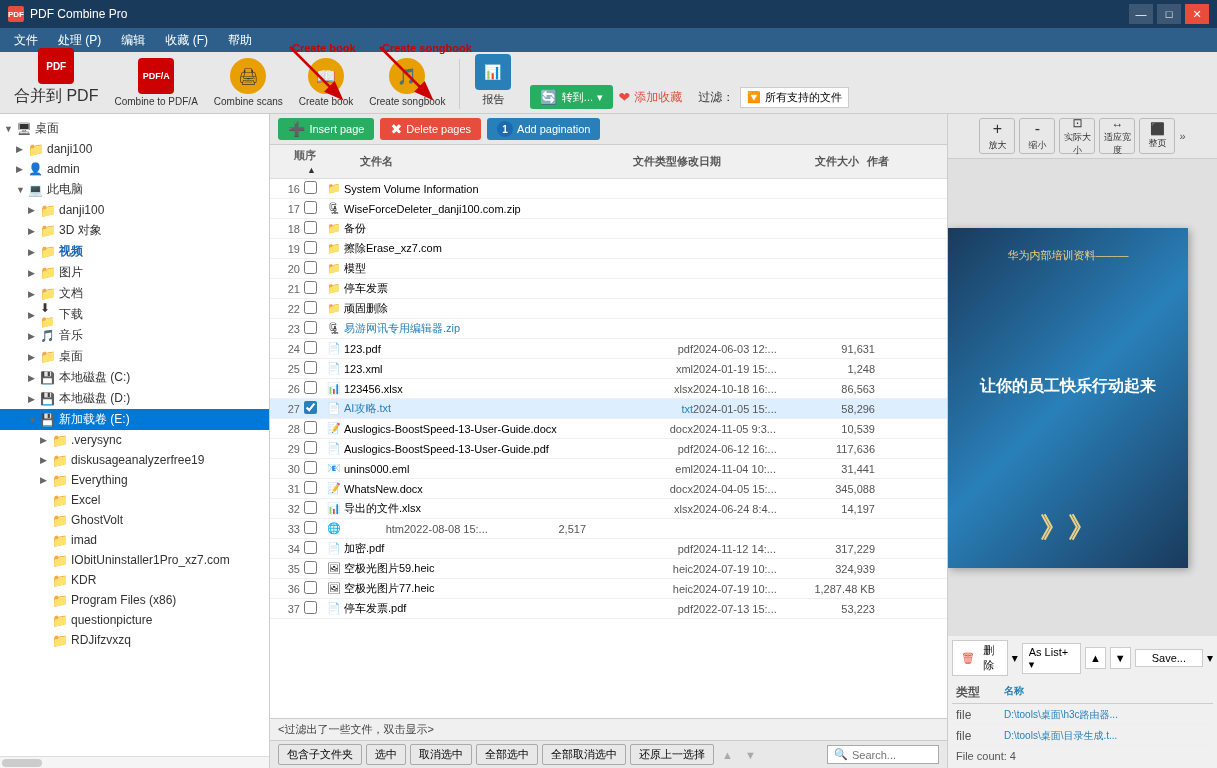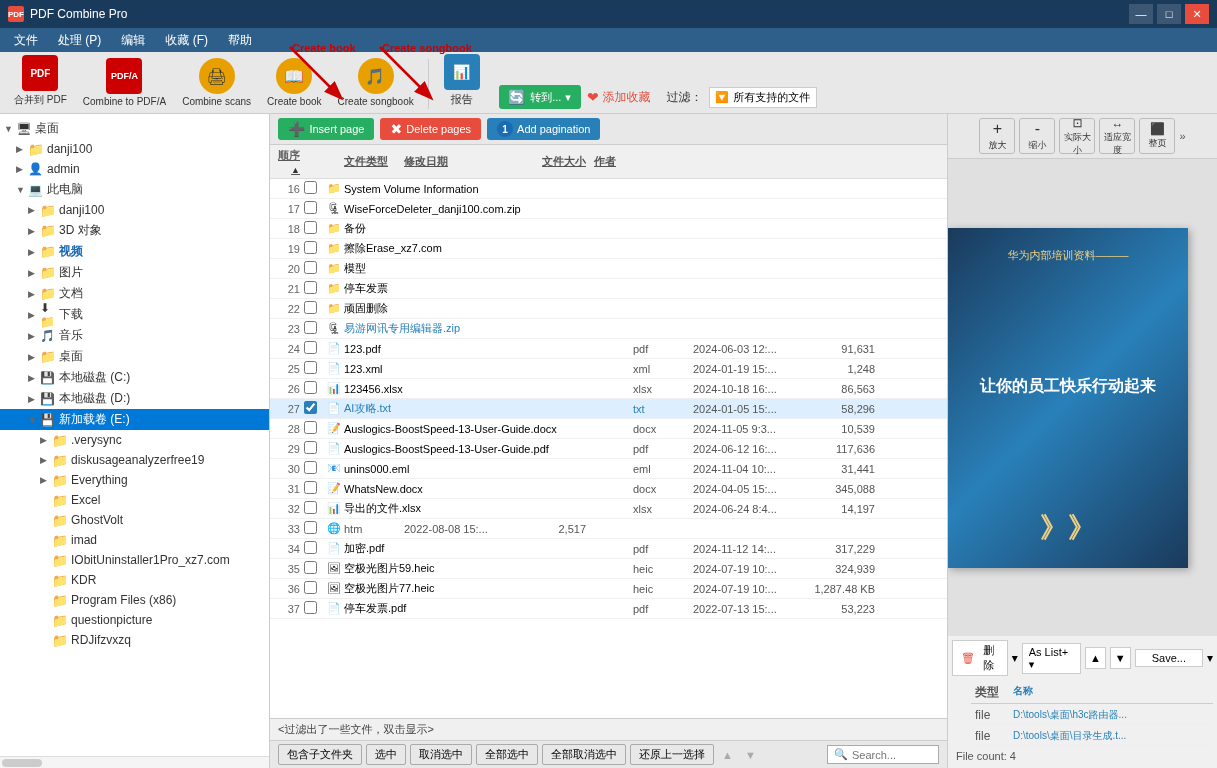--- a/index.html
+++ b/index.html
@@ -52,28 +52,28 @@
 
     
     .center-panel { flex: 1; display: flex; flex-direction: column; background: #f5f5f5; }
     .action-bar { background: #e8e8e8; padding: 4px 8px; display: flex; align-items: center; gap: 6px; border-bottom: 1px solid #ccc; }
     .action-btn { display: flex; align-items: center; gap: 4px; padding: 3px 10px; border-radius: 3px; border: none; cursor: pointer; font-size: 11px; }
     .action-btn-green { background: #27ae60; color: white; }
     .action-btn-red { background: #e74c3c; color: white; }
     .action-btn-blue { background: #2980b9; color: white; }
 
     .file-list { flex: 1; overflow-y: auto; background: white; }
-    .file-list-header { display: flex; align-items: center; background: #f0f0f0; border-bottom: 1px solid #ddd; padding: 3px 4px; font-size: 11px; font-weight: bold; color: #555; position: sticky; top: 0; z-index: 10; text-decoration: underline; }
+    .file-list-header { display: flex; align-items: center; background: #f0f0f0; border-bottom: 1px solid #ddd; padding: 3px 20px; font-size: 11px; font-weight: bold; color: #555; position: sticky; top: 0; z-index: 10; }
     .file-row { display: flex; align-items: center; padding: 2px 4px; border-bottom: 1px solid #f0f0f0; font-size: 11px; }
     .file-row.checked { background: #ddeeff; }
     .col-num { width: 30px; text-align: right; padding-right: 4px; color: #666; flex-shrink: 0; }
     .col-check { width: 20px; flex-shrink: 0; }
     .col-icon { width: 20px; flex-shrink: 0; display: flex; align-items: center; justify-content: center; }
     .col-name { flex: 1; min-width: 0; overflow: hidden; text-overflow: ellipsis; white-space: nowrap; }
-    .col-type { width: 60px; color: #555; text-align: left; flex-shrink: 0; }
+    .col-type { width: 60px; color: #555; text-align: right; flex-shrink: 0; }
     .col-date { width: 110px; color: #555; flex-shrink: 0; }
     .col-size { width: 80px; text-align: right; padding-right: 8px; color: #555; flex-shrink: 0; }
     .col-author { width: 60px; color: #555; flex-shrink: 0; }
     .sort-arrow { font-size: 9px; color: #333; }
     .file-footer { border-top: 1px solid #ccc; padding: 3px 8px; font-size: 11px; color: #444; background: #f0f0f0; }
     .bottom-bar { border-top: 1px solid #ccc; background: #e8e8e8; padding: 3px 8px; display: flex; align-items: center; gap: 4px; font-size: 11px; }
     .bottom-btn { background: transparent; border: 1px solid #aaa; padding: 2px 8px; cursor: pointer; font-size: 11px; border-radius: 2px; }
     .search-box { margin-left: auto; background: white; border: 1px solid #aaa; padding: 2px 6px; display: flex; align-items: center; gap: 4px; }
     .search-input { border: none; outline: none; font-size: 11px; width: 80px; }
 
@@ -85,21 +85,21 @@
     .preview-img { width: 240px; height: 340px; background: linear-gradient(135deg, #1a3a5c 0%, #2980b9 50%, #1a3a5c 100%); display: flex; flex-direction: column; align-items: center; justify-content: space-between; padding: 20px; box-shadow: 2px 2px 8px rgba(0,0,0,0.3); }
     .preview-title { color: #f0d080; font-size: 11px; text-align: center; }
     .preview-main-text { color: white; font-size: 16px; font-weight: bold; text-align: center; line-height: 1.4; }
     .preview-logo { color: #f0d080; font-size: 28px; font-weight: bold; }
     .right-bottom { display: flex; flex-direction: column; gap: 2px; padding: 4px; }
     .right-bottom-toolbar { display: flex; align-items: center; gap: 4px; margin-bottom: 4px; }
     .delete-btn { background: white; border: 1px solid #ccc; padding: 2px 8px; cursor: pointer; font-size: 11px; display: flex; align-items: center; gap: 4px; }
     .list-dropdown { background: white; border: 1px solid #ccc; padding: 2px 6px; font-size: 11px; cursor: pointer; }
     .arrow-btn { background: white; border: 1px solid #ccc; width: 22px; height: 22px; display: flex; align-items: center; justify-content: center; cursor: pointer; font-size: 11px; }
     .save-btn { background: white; border: 1px solid #ccc; padding: 2px 16px; font-size: 11px; cursor: pointer; }
-    .file-table-row { display: flex; border-bottom: 1px solid #eee; padding: 2px 4px; gap: 8px; margin-left: 19px; }
+    .file-table-row { display: flex; border-bottom: 1px solid #eee; padding: 2px 4px; gap: 18px; }
     .file-table-row .ft-type { width: 30px; color: #555; }
     .file-table-row .ft-name { flex: 1; overflow: hidden; text-overflow: ellipsis; white-space: nowrap; color: #2980b9; font-size: 10px; }
     .file-count { font-size: 11px; color: #555; padding: 2px 4px; }
 
     
     input[type="checkbox"] { width: 13px; height: 13px; cursor: pointer; }
 
     .checkbox-blue { accent-color: #2980b9; }
   </style>
 </head>
@@ -126,21 +126,21 @@
   <span class="menu-item">收藏 (F)</span>
   <span class="menu-item">帮助</span>
 </div>
 
 <div class="toolbar" style="position:relative;">
 
   <button class="toolbar-btn">
     <div class="toolbar-icon-red">
       <span style="color:white;font-size:10px;font-weight:bold;">PDF</span>
     </div>
-    <span style="font-size:10px;">合并到 PDF</span>
+    <span style="font-size:16px;">合并到 PDF</span>
   </button>
   <button class="toolbar-btn">
     <div class="toolbar-icon-red">
       <span style="color:white;font-size:9px;font-weight:bold;">PDF/A</span>
     </div>
     <span style="font-size:10px;">Combine to PDF/A</span>
   </button>
   <button class="toolbar-btn">
     <div class="toolbar-icon-orange">
       <span style="font-size:16px;">🖨</span>
@@ -397,20 +397,21 @@
         <span>Add pagination</span>
       </button>
     </div>
 
     <div class="file-list">
 
       <div class="file-list-header">
         <span class="col-num">顺序 <span class="sort-arrow">▲</span></span>
         <span class="col-check"></span>
         <span class="col-icon"></span>
+        <span class="col-name">文件名</span>
         <span class="col-type">文件类型</span>
         <span class="col-date">修改日期</span>
         <span class="col-size">文件大小</span>
         <span class="col-author">作者</span>
       </div>
 
       <div class="file-row">
         <span class="col-num">16</span>
         <span class="col-check"><input type="checkbox" style=""></span>
         <span class="col-icon">📁</span>

